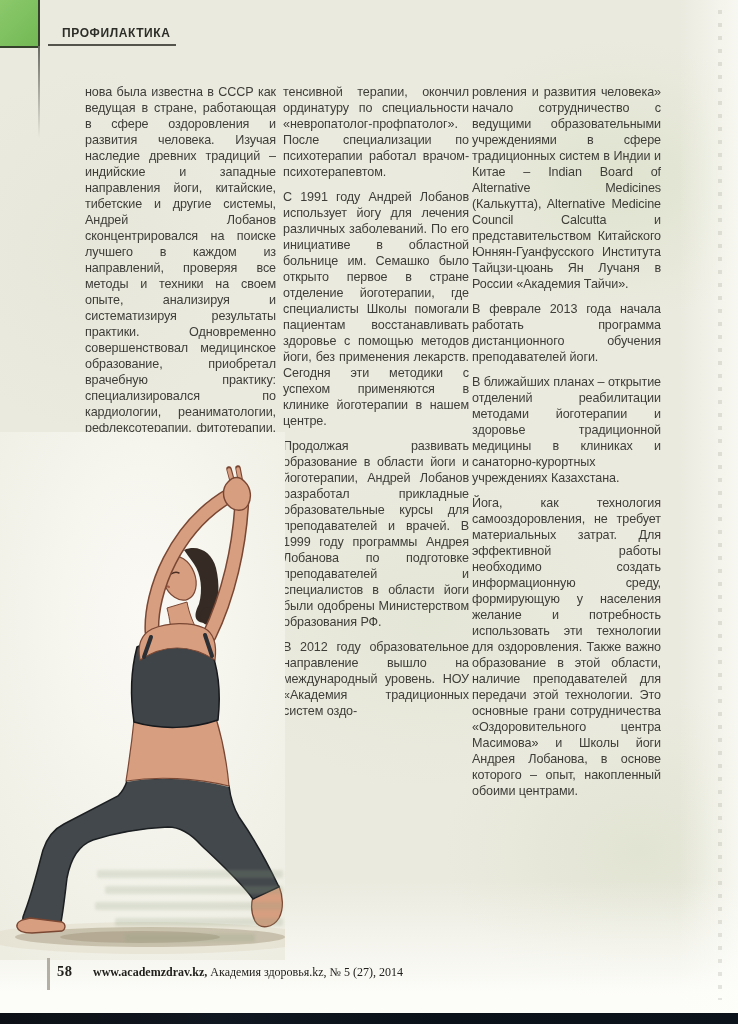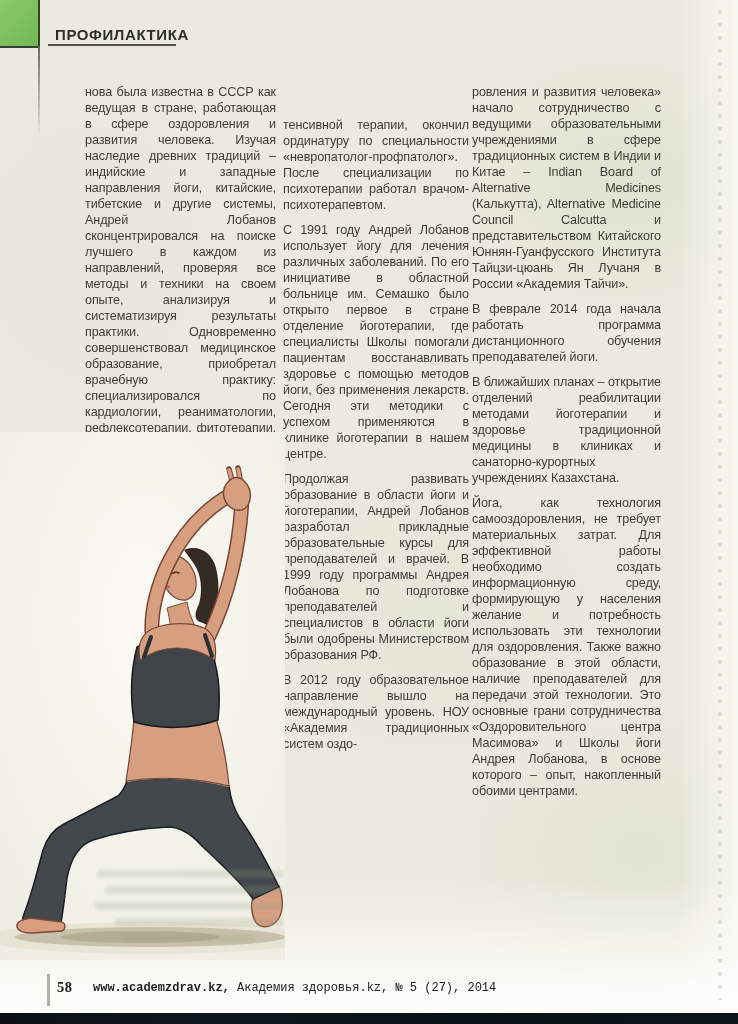--- a/index.html
+++ b/index.html
@@ -15,48 +15,48 @@
       radial-gradient(220px 260px at 90px 250px, rgba(205,212,190,.16), transparent 70%);
     font-family:"Liberation Sans", sans-serif;
   }
   .corner-mark{position:absolute;left:7px;top:0;width:8px;height:4px;background:#3a3a33;}
   .green-box{
     position:absolute;left:0;top:0;width:38px;height:46px;
     background:linear-gradient(135deg,#8cc96c,#72b854);
     border-right:2px solid #35412b;border-bottom:2px solid #35412b;
   }
   .section-title{
-    position:absolute;left:55px;top:26px;font-size:15px;font-weight:bold;
+    position:absolute;left:62px;top:26px;font-size:12px;font-weight:bold;
     letter-spacing:.6px;color:#2e2e29;
   }
   .header-underline{position:absolute;left:48px;top:44px;width:128px;height:2px;background:#54544d;}
   .vrule{position:absolute;left:38px;top:46px;width:2px;height:92px;
     background:linear-gradient(#6a6a62,rgba(106,106,98,0));}
   .col{position:absolute;top:84px;color:#3e3d38;font-size:12.6px;line-height:16px;
     text-align:justify;letter-spacing:-0.1px;}
   .col p{margin:0 0 9px 0;}
   .col1{left:85px;width:191px;}
-  .col2{left:283px;width:186px;margin-top:33px;}
+  .col2{left:283px;width:186px;}
   .col3{left:472px;width:189px;}
 
   .photo{position:absolute;left:0;top:432px;width:285px;height:528px;}
   .photo svg{display:block;width:100%;height:100%;}
   .bleed-bar{position:absolute;background:#8fa182;opacity:.22;filter:blur(1.4px);
     height:8px;border-radius:2px;}
 
   .right-edge-strip{position:absolute;right:16px;top:10px;width:4px;height:990px;
     background:repeating-linear-gradient(to bottom,
       rgba(110,110,95,.55) 0 4px, transparent 4px 13px);
     opacity:.30;}
 
   .footer{position:absolute;left:0;top:956px;width:700px;height:38px;
-    font-family:"Liberation Serif", serif;color:#22211e;margin-top:16px;}
+    font-family:"Liberation Serif", serif;color:#22211e;}
   .footer-bar{position:absolute;left:47px;top:2px;width:3px;height:32px;background:#b3afa5;}
   .page-number{position:absolute;left:57px;top:7px;font-weight:bold;font-size:14.5px;letter-spacing:.5px;}
-  .footer-text{position:absolute;left:93px;top:9px;font-size:12px;white-space:nowrap;font-family:Liberation Mono, monospace;}
+  .footer-text{position:absolute;left:93px;top:9px;font-size:12px;white-space:nowrap;}
   .footer-site{font-weight:bold;}
   .bottom-strip{position:absolute;left:0;bottom:0;width:738px;height:11px;
     background:linear-gradient(90deg,#0c1016,#111720 30%,#0b1118 60%,#0d131a);}
 </style>
 </head>
 <body>
 
 <div class="page">
 
   <div class="corner-mark"></div>
@@ -71,21 +71,21 @@
 
   <div class="col col2">
     <p>тенсивной терапии, окончил ординатуру по специальности «невропатолог-профпатолог». После специализации по психотерапии работал врачом-психотерапевтом.</p>
     <p>С 1991 году Андрей Лобанов использует йогу для лечения различных заболеваний. По его инициативе в областной больнице им. Семашко было открыто первое в стране отделение йоготерапии, где специалисты Школы помогали пациентам восстанавливать здоровье с помощью методов йоги, без применения лекарств. Сегодня эти методики с успехом применяются в клинике йоготерапии в нашем центре.</p>
     <p>Продолжая развивать образование в области йоги и йоготерапии, Андрей Лобанов разработал прикладные образовательные курсы для преподавателей и врачей. В 1999 году программы Андрея Лобанова по подготовке преподавателей и специалистов в области йоги были одобрены Министерством образования РФ.</p>
     <p>В 2012 году образовательное направление вышло на международный уровень. НОУ «Академия традиционных систем оздо-</p>
   </div>
 
   <div class="col col3">
     <p>ровления и развития человека» начало сотрудничество с ведущими образовательными учреждениями в сфере традиционных систем в Индии и Китае – Indian Board of Alternative Medicines (Калькутта), Alternative Medicine Council Calcutta и представительством Китайского Юннян-Гуанфусского Института Тайцзи-цюань Ян Лучаня в России «Академия Тайчи».</p>
-    <p>В феврале 2014 года начала работать программа дистанционного обучения преподавателей йоги.</p>
+    <p>В феврале 2013 года начала работать программа дистанционного обучения преподавателей йоги.</p>
     <p>В ближайших планах – открытие отделений реабилитации методами йоготерапии и здоровье традиционной медицины в клиниках и санаторно-курортных учреждениях Казахстана.</p>
     <p>Йога, как технология самооздоровления, не требует материальных затрат. Для эффективной работы необходимо создать информационную среду, формирующую у населения желание и потребность использовать эти технологии для оздоровления. Также важно образование в этой области, наличие преподавателей для передачи этой технологии. Это основные грани сотрудничества «Оздоровительного центра Масимова» и Школы йоги Андрея Лобанова, в основе которого – опыт, накопленный обоими центрами.</p>
   </div>
 
   <div class="photo">
     <svg viewBox="0 0 285 528" xmlns="http://www.w3.org/2000/svg">
       <defs>
         <radialGradient id="pbg" cx="50%" cy="35%" r="80%">
           <stop offset="0%" stop-color="#faf9f4"></stop>
           <stop offset="70%" stop-color="#f2f1e8"></stop>

